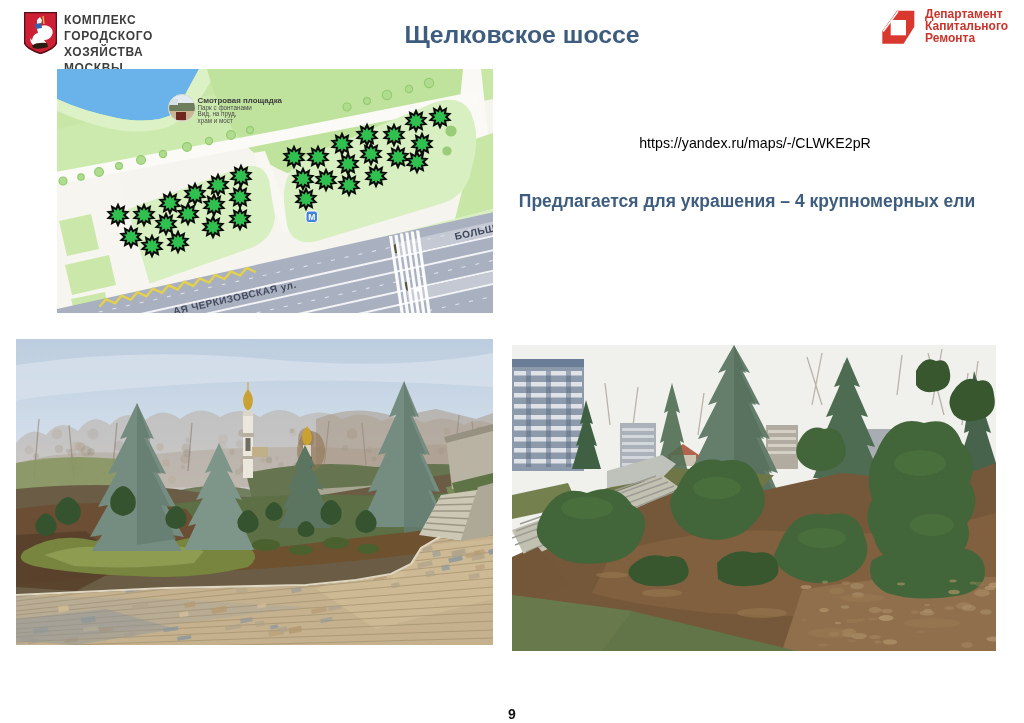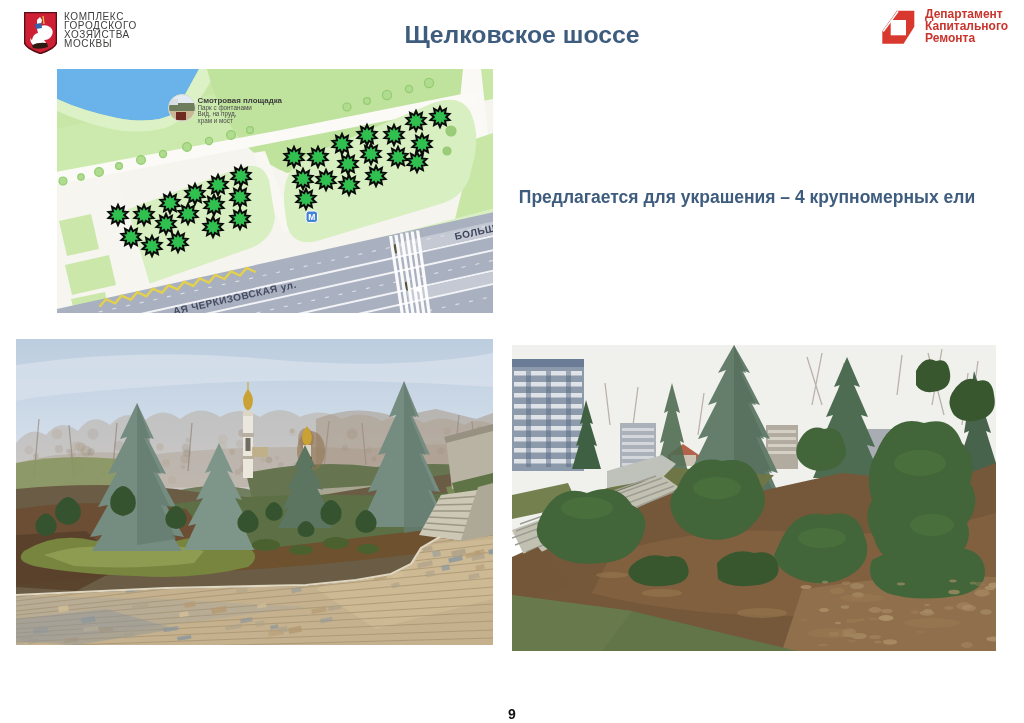--- a/index.html
+++ b/index.html
@@ -16,21 +16,21 @@
 
   <path d="M8 28 Q9 22 14 21 L13 17 Q11 14 14 12 L17 14 Q22 12 26 15 Q30 18 28 23 Q26 28 20 28 L23 32 Q14 35 9 33 Z" fill="#ffffff"></path>
   <path d="M13 8 L16 5 L18 8 L17 12 L13 12 Z" fill="#fff"></path>
   <path d="M11 12 L17 11 L18 16 L12 17 Z" fill="#2F64AF"></path>
   <path d="M8 33 Q14 30 23 31 L24 35 Q15 38 9 36 Z" fill="#2b1b12"></path>
   <path d="M19 4 L20 12" stroke="#E8C24A" stroke-width="1.2"></path>
   <path d="M6 26 Q8 29 11 30 L9 33 Q6 30 6 26 Z" fill="#ffffff"></path>
 </svg>
 </div>
 
-<div class="abs" style="left:64px;top:12px;font-size:10px;font-weight:normal;color:#3D3D3C;letter-spacing:0.6px;line-height:9px;">
+<div class="abs" style="left:64px;top:12px;font-size:12px;font-weight:bold;color:#3D3D3C;letter-spacing:0.6px;line-height:16px;">
 КОМПЛЕКС<br>ГОРОДСКОГО<br>ХОЗЯЙСТВА<br>МОСКВЫ
 </div>
 
 <div class="abs" style="left:10px;top:20.5px;width:1024px;text-align:center;font-size:24.8px;font-weight:bold;color:#3E5C7E;">Щелковское шоссе</div>
 
 <div class="abs" style="left:882px;top:10px;width:34px;height:35px;">
 <svg width="34" height="35" viewBox="0 0 34 35">
   <path d="M14.9 0.7 L32.3 0.7 L32.3 16.8 L21.6 33.7 L0.3 33.7 L0.3 21.0 Z" fill="#D9382F"></path>
   <rect x="8.7" y="10" width="15.3" height="15.3" fill="#ffffff"></rect>
   <path d="M1.2 21.5 L16.1 1.2" stroke="#ffffff" stroke-width="1.5"></path>
@@ -195,21 +195,22 @@
 
   <text x="140.5" y="33.5" font-size="7.9" font-weight="bold" fill="#3C3C3C">Смотровая площадка</text>
   <text x="140.5" y="40.5" font-size="6.3" fill="#4A4A4A">Парк с фонтанами</text>
   <text x="140.5" y="47" font-size="6.3" fill="#4A4A4A">Вид, на пруд,</text>
   <text x="140.5" y="53.5" font-size="6.3" fill="#4A4A4A">храм и мост</text>
   </g>
 </svg>
 </div>
 
 <div class="abs" style="left:520px;top:135px;width:470px;text-align:center;color:#3E5C7E;">
-  <div style="font-size:17.5px;font-weight:bold;margin-top:52px;position:relative;left:-8px;">Предлагается для украшения – 4 крупномерных ели</div>
+  <div style="font-size:14.2px;color:#000000;margin-top:0px;">https://yandex.ru/maps/-/CLWKE2pR</div>
+  <div style="font-size:17.5px;font-weight:bold;margin-top:40px;position:relative;left:-8px;">Предлагается для украшения – 4 крупномерных ели</div>
 </div>
 
 <div class="abs" style="left:16px;top:339px;width:477px;height:306px;">
 <svg width="477" height="306" viewBox="0 0 477 306" id="photoL">
   <defs>
     <linearGradient id="skyL" x1="0" y1="0" x2="0" y2="1">
       <stop offset="0" stop-color="#BCCDDF"></stop>
       <stop offset="0.45" stop-color="#CCD9E7"></stop>
       <stop offset="1" stop-color="#E2E8EF"></stop>
     </linearGradient>

